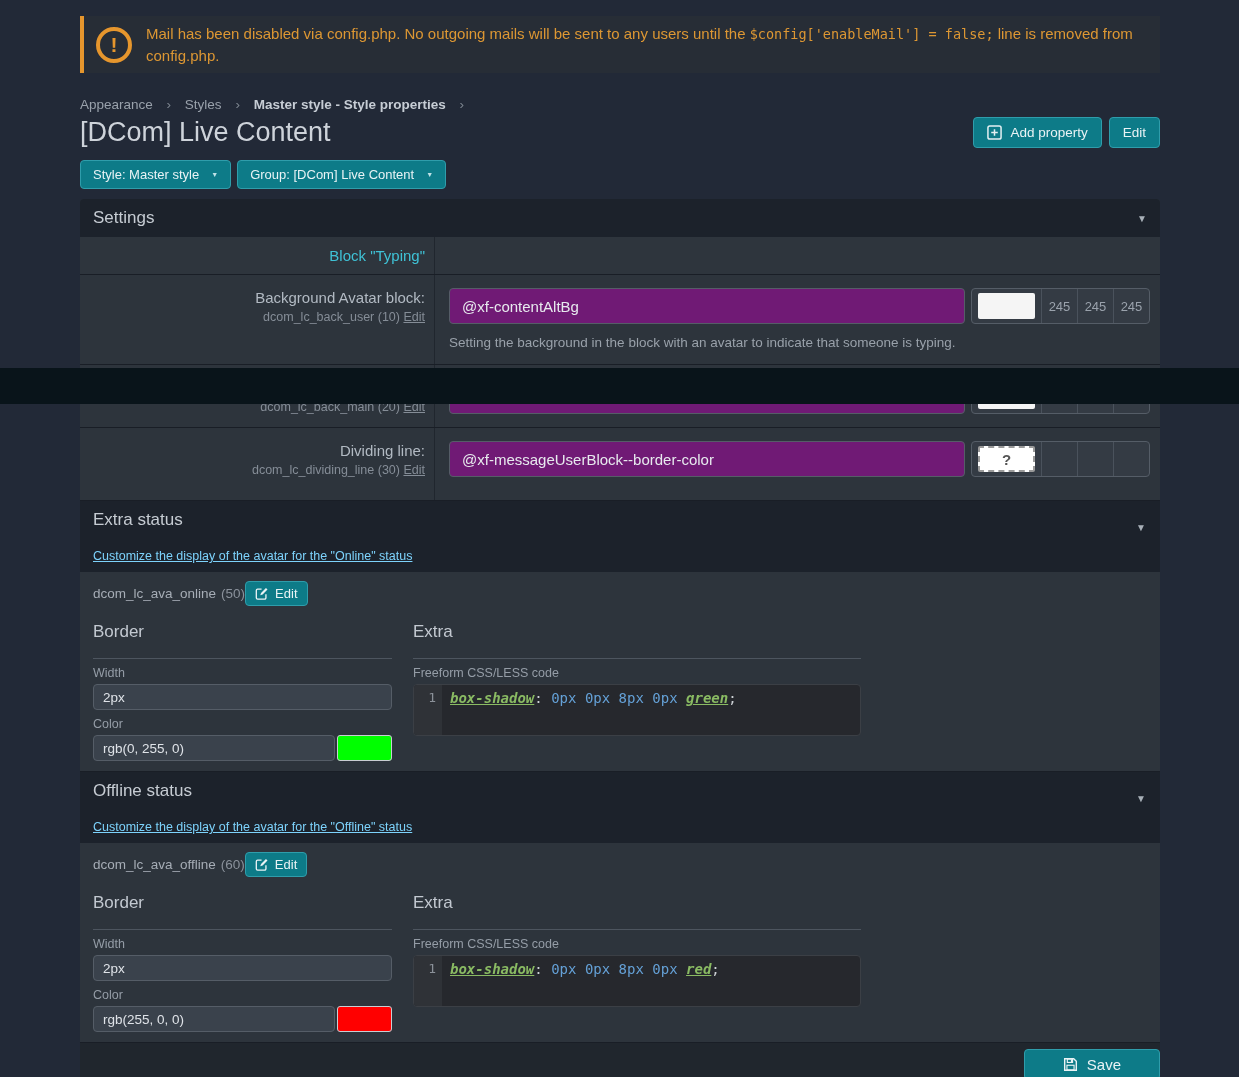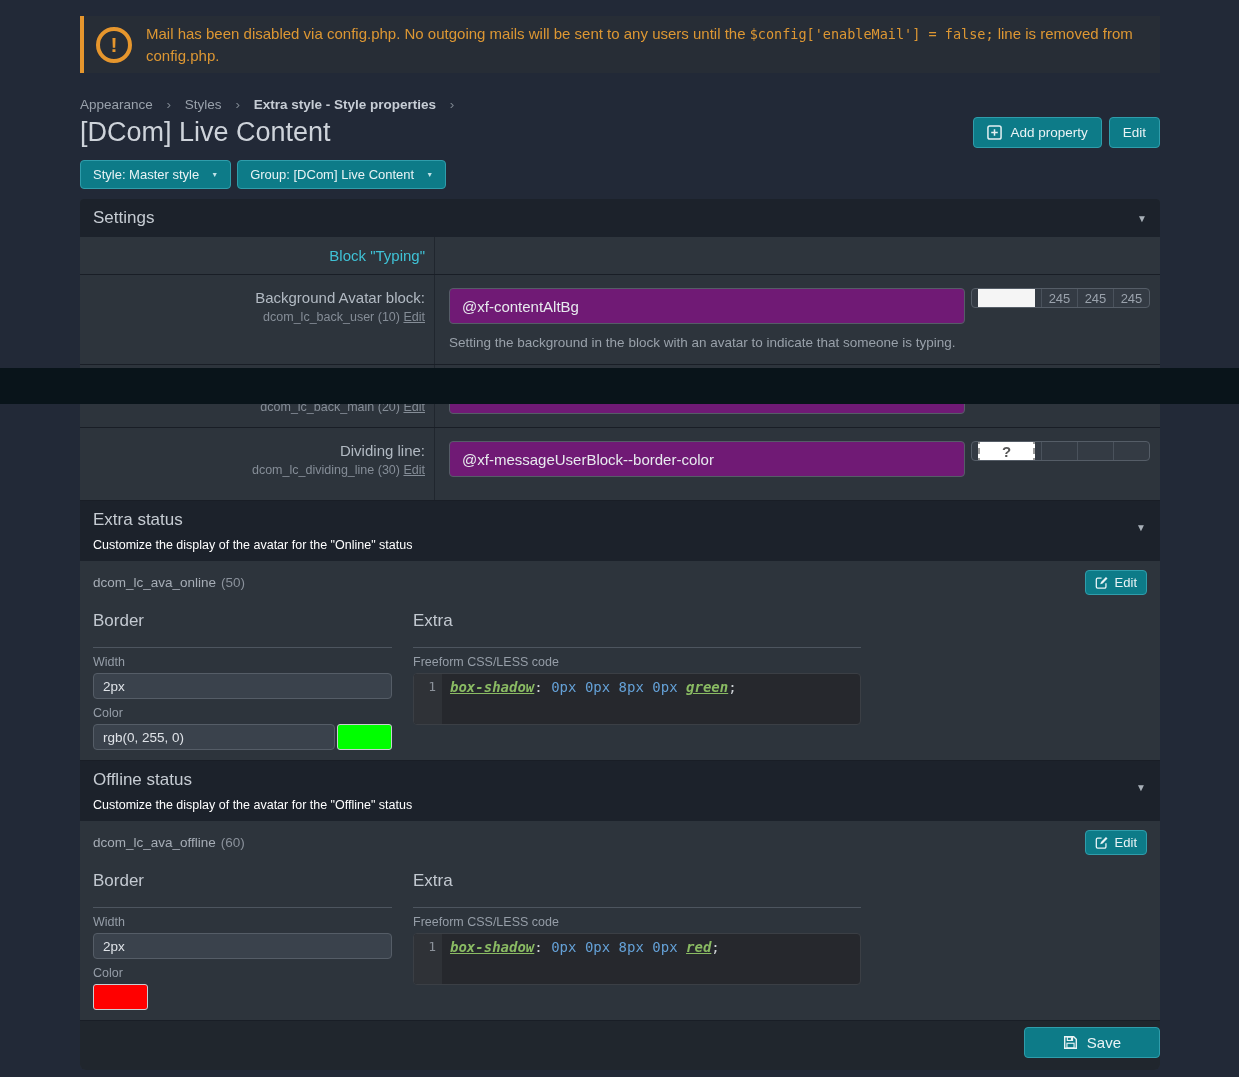--- a/index.html
+++ b/index.html
@@ -66,41 +66,41 @@
   .prop-meta { font-size:12.5px; color:#858d97; margin-top:2px; }
   .edit-link { text-decoration:underline; color:#858d97; cursor:pointer; }
   .ctrl-col { flex:1; padding:13px 10px 13px 14px; }
   .input-line { display:flex; }
   .text-input {
     flex:1; height:36px; background:#701a75; border:1px solid #555d67; border-radius:4px;
     color:#e7eaee; font-size:15px; padding:0 12px; font-family:inherit; outline:none;
   }
   .swatch-group {
     display:flex; margin-left:6px; border:1px solid #555d67; border-radius:4px;
-    background:#343b44; height:20px; overflow:hidden;
+    background:#343b44; height:36px; overflow:hidden;
   }
   .swatch-cell { width:69px; display:flex; align-items:center; justify-content:center; cursor:pointer; }
   .swatch { width:57px; height:26px; border-radius:2px; }
   .swatch.unknown {
     background:#ffffff; border:2px dashed #9a9a9a; color:#555; font-weight:bold;
     font-size:15px; display:flex; align-items:center; justify-content:center;
   }
   .num-cell {
     width:36px; border-left:1px solid #4a525c; display:flex; align-items:center;
     justify-content:center; font-size:13px; color:#9aa2ac;
   }
   .prop-desc { margin-top:10px; font-size:13.5px; color:#99a1aa; min-height:17px; line-height:17px; }
 
   
   .status-header { background:#1c222b; padding:8px 13px 9px; position:relative; cursor:pointer; }
   .status-title { font-size:17px; color:#c6ccd3; display:block; line-height:22px; }
-  .status-sub { font-size:12.5px; color:#ffffff; margin-top:7px; display:block; }
+  .status-sub { font-size:12.5px; color:#7dd3fc; margin-top:18px; display:block;text-decoration:underline; }
   .status-chev { position:absolute; right:14px; top:21px; }
   .status-body { background:#2d343c; padding:0 13px; border-bottom:1px solid #191e26; }
-  .prop-head-row { display:flex; justify-content:space-between; align-items:center; padding-top:8px; height:34px; }
+  .prop-head-row { display:flex; justify-content:flex-start; align-items:center; padding-top:8px; height:34px; }
   .prop-key { font-size:13.5px; color:#a6adb6; }
   .prop-key .num { color:#8a919b; margin-left:5px; }
   .small-edit-btn { padding:4px 9px; font-size:13px; gap:6px; }
   .columns { display:flex; gap:21px; margin-top:16px; padding-bottom:10px; }
   .col-border { width:299px; }
   .col-extra { width:448px; }
   .col-heading { font-size:17px; color:#c3c9d1; padding-bottom:16px; border-bottom:1px solid #4d555f; }
   .field-label { font-size:12.5px; color:#959da7; margin-top:7px; }
   .small-input {
     width:100%; height:26px; background:#3a424c; border:1px solid #555d67; border-radius:4px;
@@ -147,21 +147,21 @@
       <span>!</span>
     </div>
     <div class="banner-text"><span>Mail has been disabled via config.php. No outgoing mails will be sent to any users until the </span><span class="mono">$config['enableMail'] = false;</span><span> line is removed from config.php.</span></div>
   </div>
 
   <div class="breadcrumb">
     <a>Appearance</a>
     <span class="sep">›</span>
     <a>Styles</a>
     <span class="sep">›</span>
-    <a class="current">Extra style - Style properties</a>
+    <a class="current">Master style - Style properties</a>
     <span class="sep">›</span>
   </div>
 
   <div class="title-row">
     <h1>[DCom] Live Content</h1>
     <div class="title-actions">
       <button class="btn">
         <span style="display:inline-flex">
           <svg width="15" height="15" viewBox="0 0 16 16">
               <rect x="1" y="1" width="14" height="14" rx="2" fill="none" stroke="#e3f0f2" stroke-width="1.6"></rect>
@@ -333,20 +333,21 @@
           <span>Edit</span>
         </button>
       </div>
       <div class="columns">
         <div class="col-border">
           <div class="col-heading">Border</div>
           <div class="field-label">Width</div>
           <input class="small-input" value="2px" style="">
           <div class="field-label">Color</div>
           <div class="color-line">
+            <input class="small-input" value="rgb(255, 0, 0)" style="">
             <div class="color-picker" style="background: rgb(255, 0, 0);"></div>
           </div>
         </div>
         <div class="col-extra">
           <div class="col-heading">Extra</div>
           <div class="field-label">Freeform CSS/LESS code</div>
           <div class="code-box">
             <div class="gutter">1</div>
             <div class="code-line"><span class="tok-prop">box-shadow</span><span class="tok-punc">:</span> <span class="tok-val">0px 0px 8px 0px</span> <span class="tok-key">red</span><span class="tok-punc">;</span></div>
           </div>

